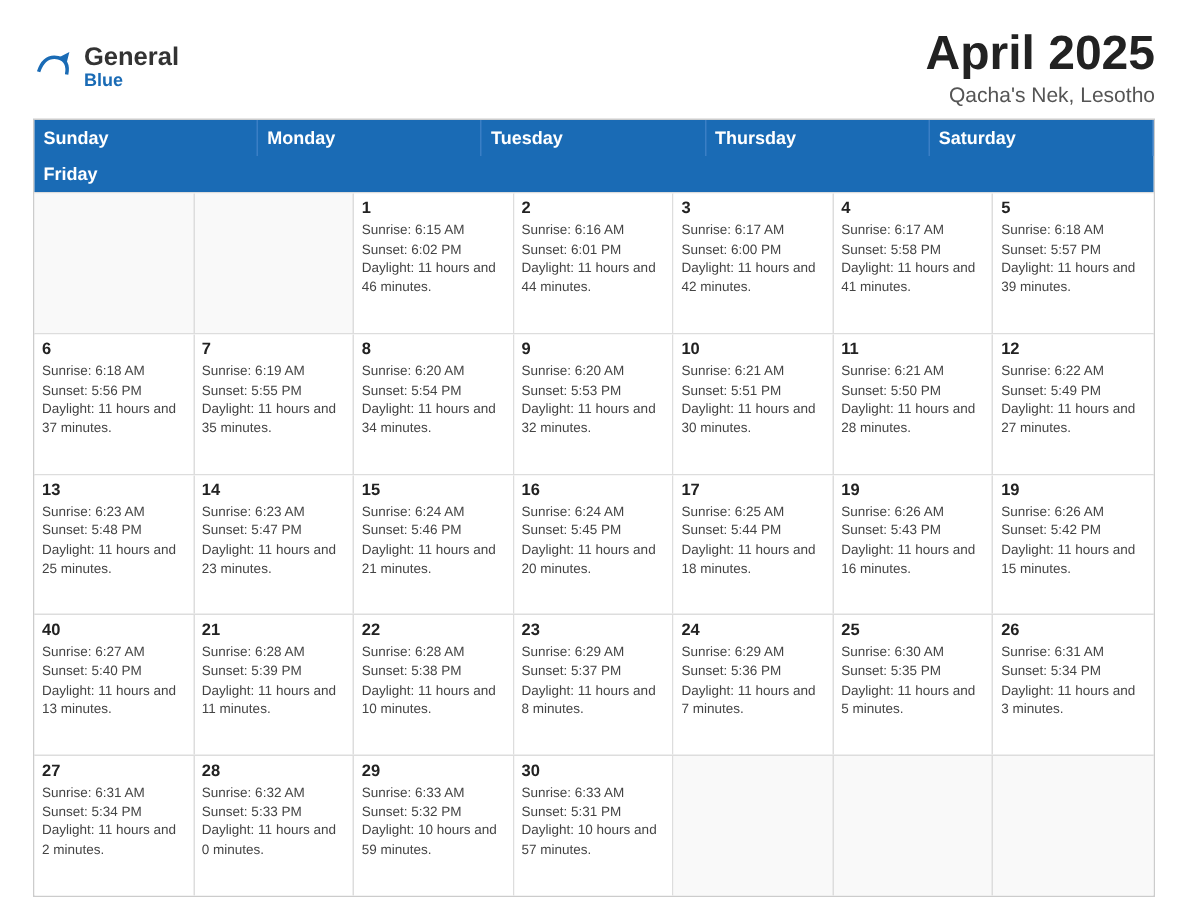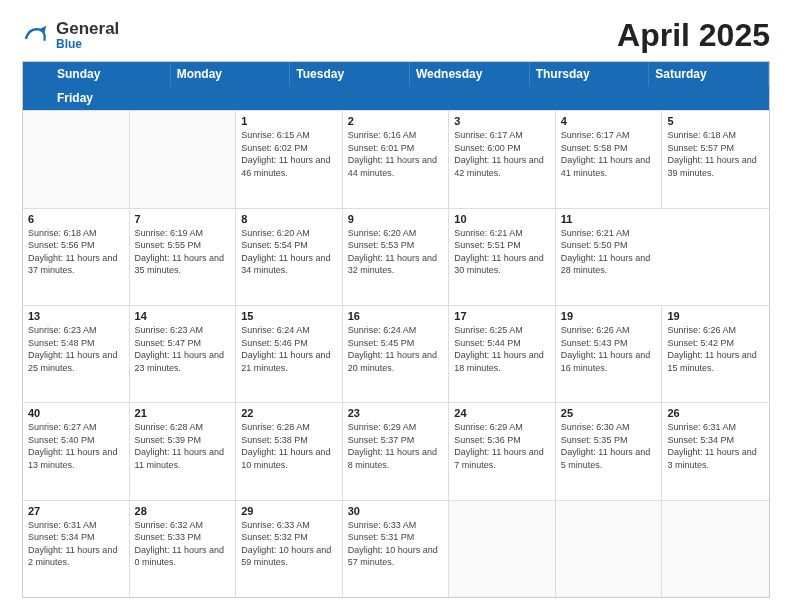--- a/index.html
+++ b/index.html
@@ -63,23 +63,22 @@
       margin-top: 2px;
     }
     .calendar {
       flex: 1;
       display: flex;
       flex-direction: column;
       border: 1px solid #ccc;
     }
     .cal-header-row {
       display: grid;
-      grid-template-columns: repeat(6, 1fr);
+      grid-template-columns: repeat(5, 1fr);
       background: #1a6bb5;
-      padding-left: 28px;
     }
     .cal-header-cell {
       color: #fff;
       font-size: 12px;
       font-weight: bold;
       padding: 5px 6px;
       text-align: left;
       border-right: 1px solid #3a7fc5;
     }
     .cal-header-cell:last-child { border-right: none; }
@@ -127,29 +126,29 @@
         <path d="M4 18 Q8 6 18 8 Q26 10 24 20" fill="none" stroke="#1a6bb5" stroke-width="2.5"></path>
         <path d="M18 8 L26 4 L24 12 Z" fill="#1a6bb5"></path>
       </svg>
       <div class="logo-text">
         <span class="logo-general">General</span>
         <span class="logo-blue">Blue</span>
       </div>
     </div>
     <div class="title-block">
       <div class="calendar-title">April 2025</div>
+      <div class="calendar-subtitle">Qacha's Nek, Lesotho</div>
     </div>
   </div>
 
   <div class="calendar">
     <div class="cal-header-row">
     <div class="cal-header-cell">Sunday</div>
         <div class="cal-header-cell">Monday</div>
         <div class="cal-header-cell">Tuesday</div>
-        <div class="cal-header-cell">Wednesday</div>
         <div class="cal-header-cell">Thursday</div>
         <div class="cal-header-cell">Saturday</div>
         <div class="cal-header-cell">Friday</div>
       </div>
     <div class="cal-body">
     <div class="cal-row">
           <div class="cal-cell empty"></div>
           <div class="cal-cell empty"></div>
           <div class="cal-cell">
             <div class="day-num">1</div>
@@ -212,20 +211,26 @@
             <div class="day-info" style="white-space: pre-line;">Sunrise: 6:21 AM
 Sunset: 5:51 PM
 Daylight: 11 hours and 30 minutes.</div>
           </div>
           <div class="cal-cell">
             <div class="day-num">11</div>
             <div class="day-info" style="white-space: pre-line;">Sunrise: 6:21 AM
 Sunset: 5:50 PM
 Daylight: 11 hours and 28 minutes.</div>
           </div>
+          <div class="cal-cell">
+            <div class="day-num">12</div>
+            <div class="day-info" style="white-space: pre-line;">Sunrise: 6:22 AM
+Sunset: 5:49 PM
+Daylight: 11 hours and 27 minutes.</div>
+          </div>
         </div>
         <div class="cal-row">
           <div class="cal-cell">
             <div class="day-num">13</div>
             <div class="day-info" style="white-space: pre-line;">Sunrise: 6:23 AM
 Sunset: 5:48 PM
 Daylight: 11 hours and 25 minutes.</div>
           </div>
           <div class="cal-cell">
             <div class="day-num">14</div>

